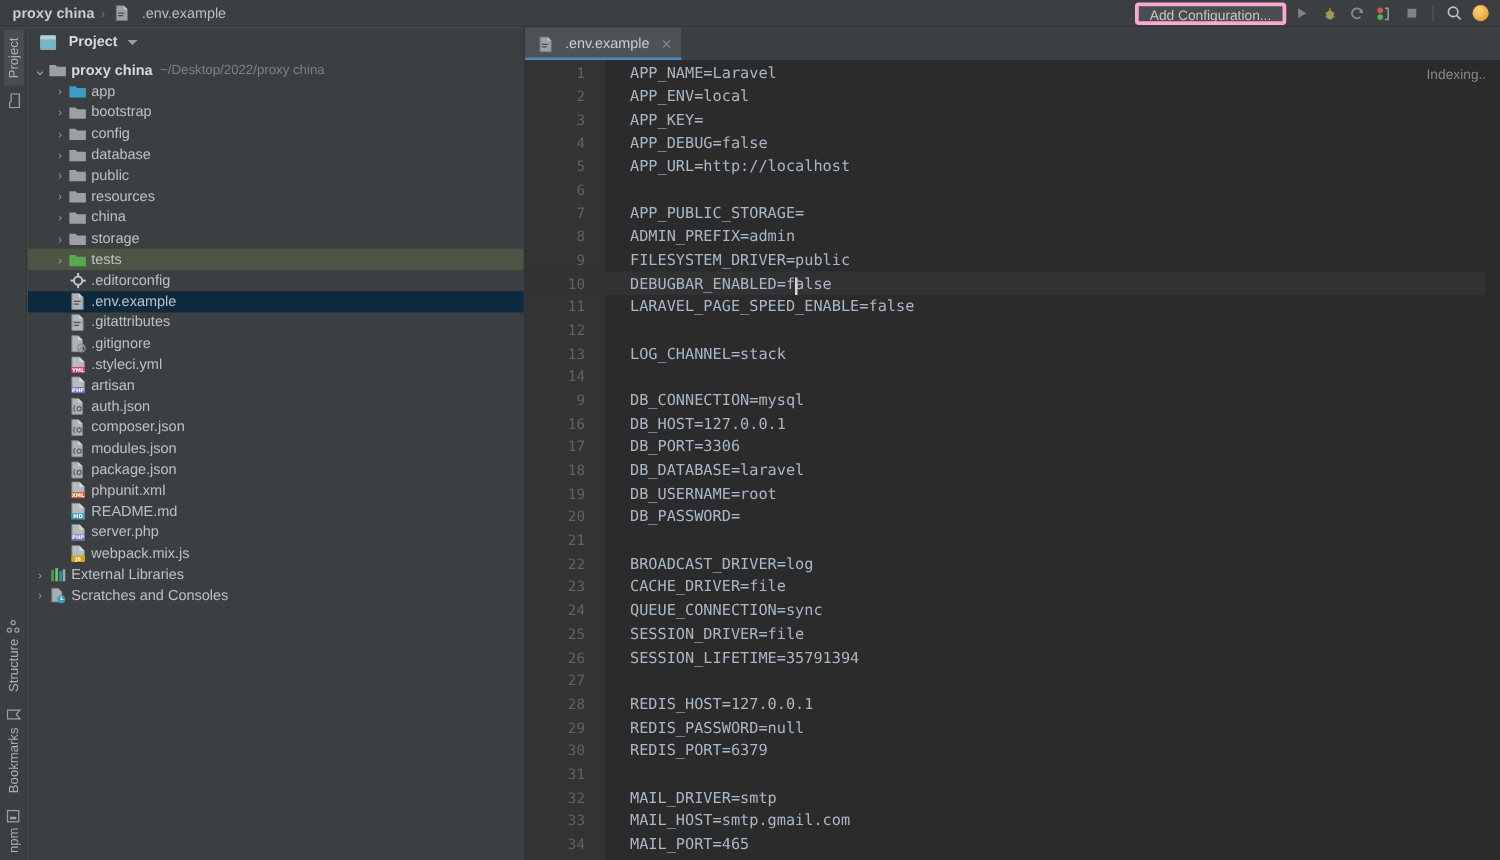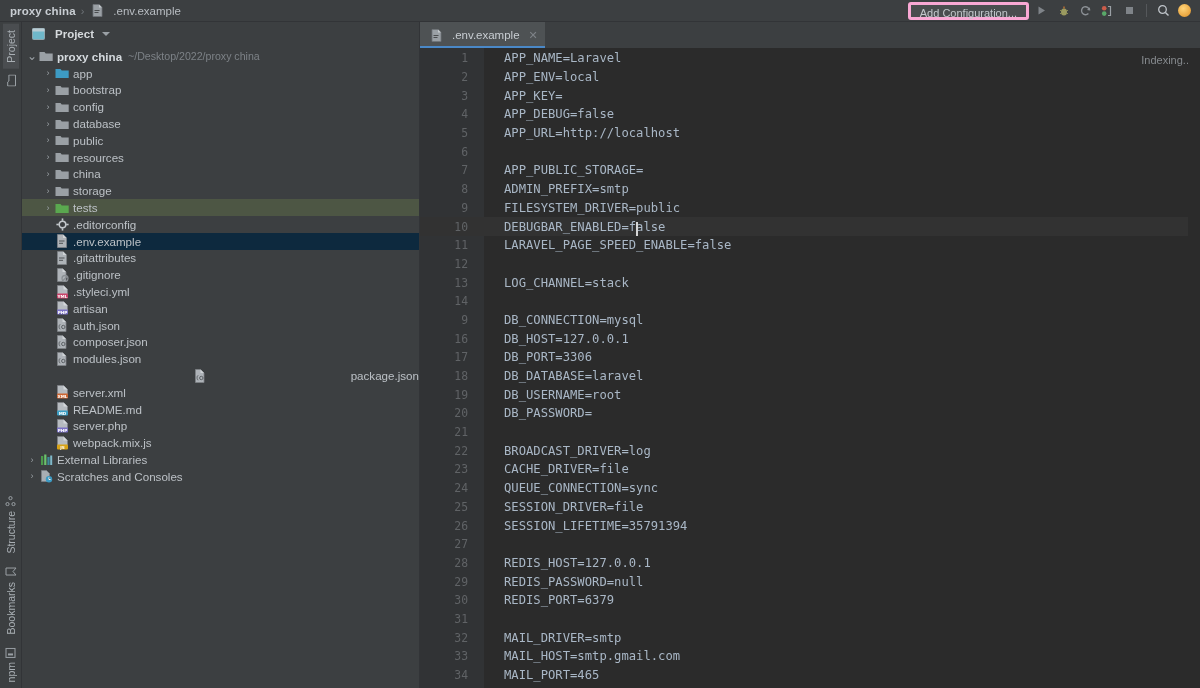--- a/index.html
+++ b/index.html
@@ -495,21 +495,21 @@
             <span class="ico">
               <svg width="13" height="14" viewBox="0 0 13 14">
         <path d="M1.5 0.5h5l3.5 3.5v9.5h-8.5z" fill="#aeb3b8" stroke="#7d8287" stroke-width=".8"></path>
         <path d="M6.5 0.5v3.5h3.5" fill="#d0d4d7"></path>
         <path d="M4.3 6.6c-1.2 0-1.2 1.4-1.2 2.2s0 2.2 1.2 2.2" stroke="#5c6165" stroke-width="1" fill="none"></path>
         <circle cx="7.3" cy="9" r="1.7" fill="none" stroke="#5c6165" stroke-width="1"></circle>
               </svg>
             </span>
             <span class="lbl">modules.json</span>
           </div>
-          <div class="row" style="padding-left: 20px; justify-content: space-between;">
+          <div class="row" style="padding-left: 20px;">
             <span class="arrow"></span>
             <span class="ico">
               <svg width="13" height="14" viewBox="0 0 13 14">
         <path d="M1.5 0.5h5l3.5 3.5v9.5h-8.5z" fill="#aeb3b8" stroke="#7d8287" stroke-width=".8"></path>
         <path d="M6.5 0.5v3.5h3.5" fill="#d0d4d7"></path>
         <path d="M4.3 6.6c-1.2 0-1.2 1.4-1.2 2.2s0 2.2 1.2 2.2" stroke="#5c6165" stroke-width="1" fill="none"></path>
         <circle cx="7.3" cy="9" r="1.7" fill="none" stroke="#5c6165" stroke-width="1"></circle>
               </svg>
             </span>
             <span class="lbl">package.json</span>
@@ -517,21 +517,21 @@
           <div class="row" style="padding-left: 20px;">
             <span class="arrow"></span>
             <span class="ico">
               <svg width="13" height="14" viewBox="0 0 13 14">
        <path d="M1.5 0.5h6l4 4v5h-10z" fill="#b6bbc0" stroke="#7d8287" stroke-width=".8"></path>
        <path d="M7.5 0.5v4h4" fill="#d4d8db"></path>
        <rect x="1" y="8.5" width="11" height="5" rx="1" fill="#cc6633"></rect>
        <text x="6.5" y="12.6" font-size="4.2" font-family="DejaVu Sans, sans-serif" fill="#fff" text-anchor="middle" font-weight="bold">XML</text>
      </svg>
             </span>
-            <span class="lbl">server.xml</span>
+            <span class="lbl">phpunit.xml</span>
           </div>
           <div class="row" style="padding-left: 20px;">
             <span class="arrow"></span>
             <span class="ico">
               <svg width="13" height="14" viewBox="0 0 13 14">
        <path d="M1.5 0.5h6l4 4v5h-10z" fill="#b6bbc0" stroke="#7d8287" stroke-width=".8"></path>
        <path d="M7.5 0.5v4h4" fill="#d4d8db"></path>
        <rect x="1" y="8.5" width="11" height="5" rx="1" fill="#3b9ec4"></rect>
        <text x="6.5" y="12.6" font-size="4.2" font-family="DejaVu Sans, sans-serif" fill="#fff" text-anchor="middle" font-weight="bold">MD</text>
      </svg>
@@ -631,21 +631,21 @@
             <div class="line">
               <span class="lno">6</span>
               <span class="ltext"></span>
             </div>
             <div class="line">
               <span class="lno">7</span>
               <span class="ltext">APP_PUBLIC_STORAGE=</span>
             </div>
             <div class="line">
               <span class="lno">8</span>
-              <span class="ltext">ADMIN_PREFIX=smtp</span>
+              <span class="ltext">ADMIN_PREFIX=admin</span>
             </div>
             <div class="line">
               <span class="lno">9</span>
               <span class="ltext">FILESYSTEM_DRIVER=public</span>
             </div>
             <div class="line">
               <span class="lno">10</span>
               <span class="ltext">DEBUGBAR_ENABLED=false<span class="cursor" style="left: 152.12px;"></span></span>
             </div>
             <div class="line">

